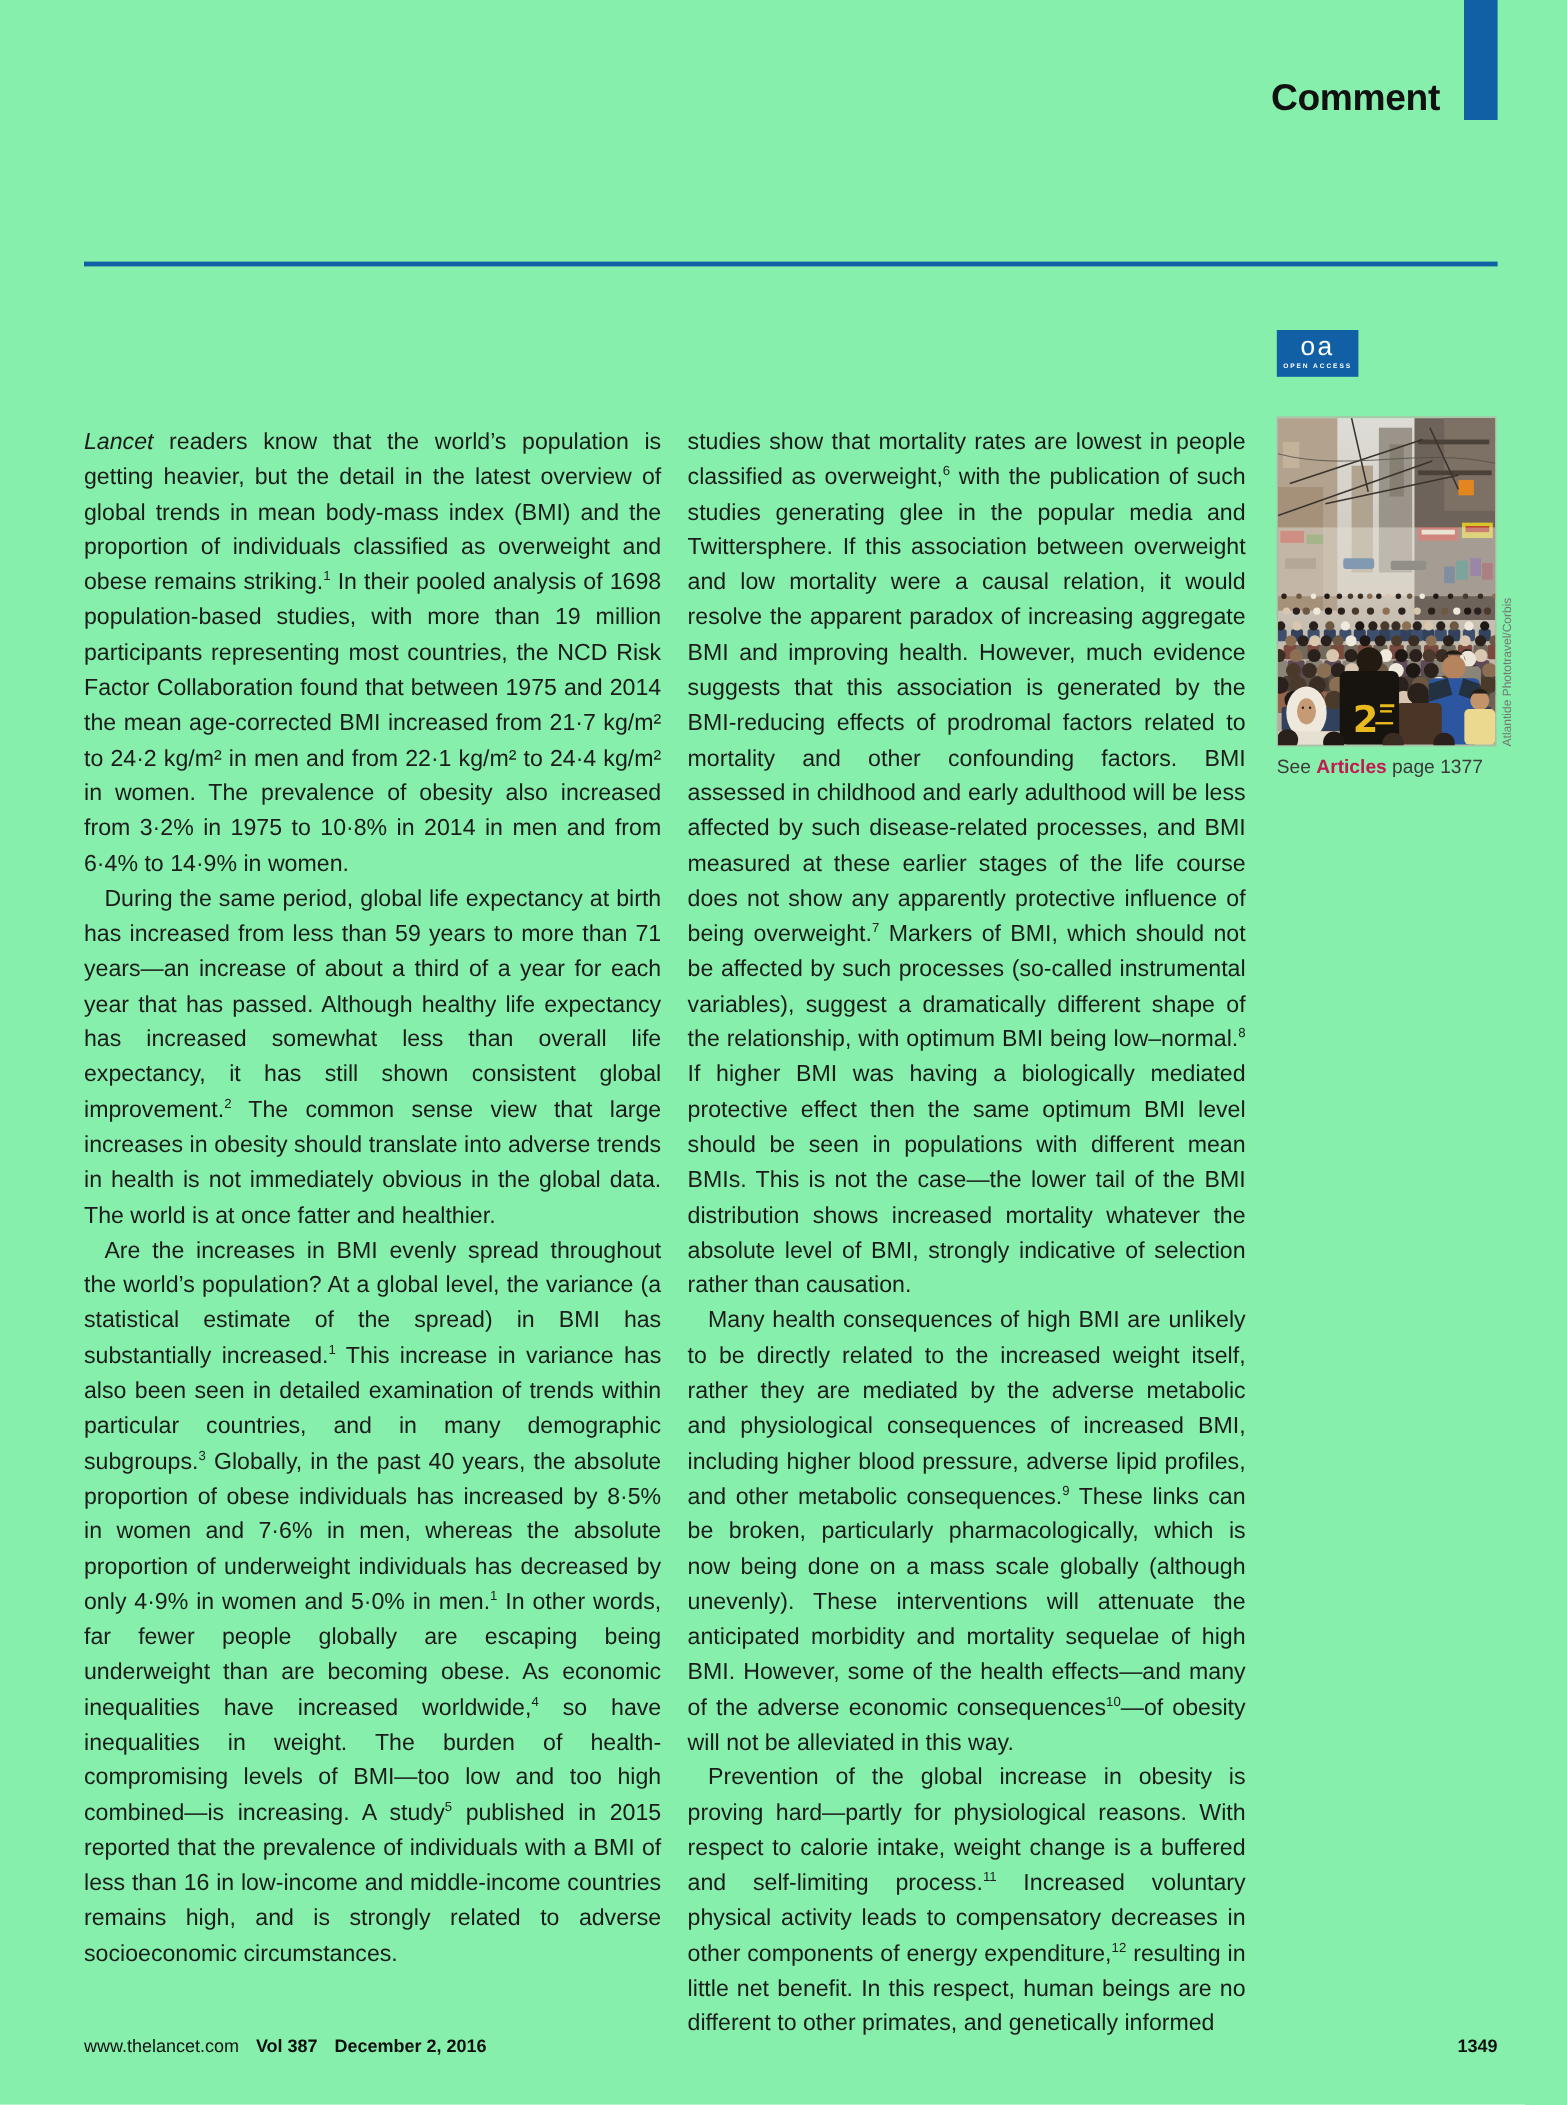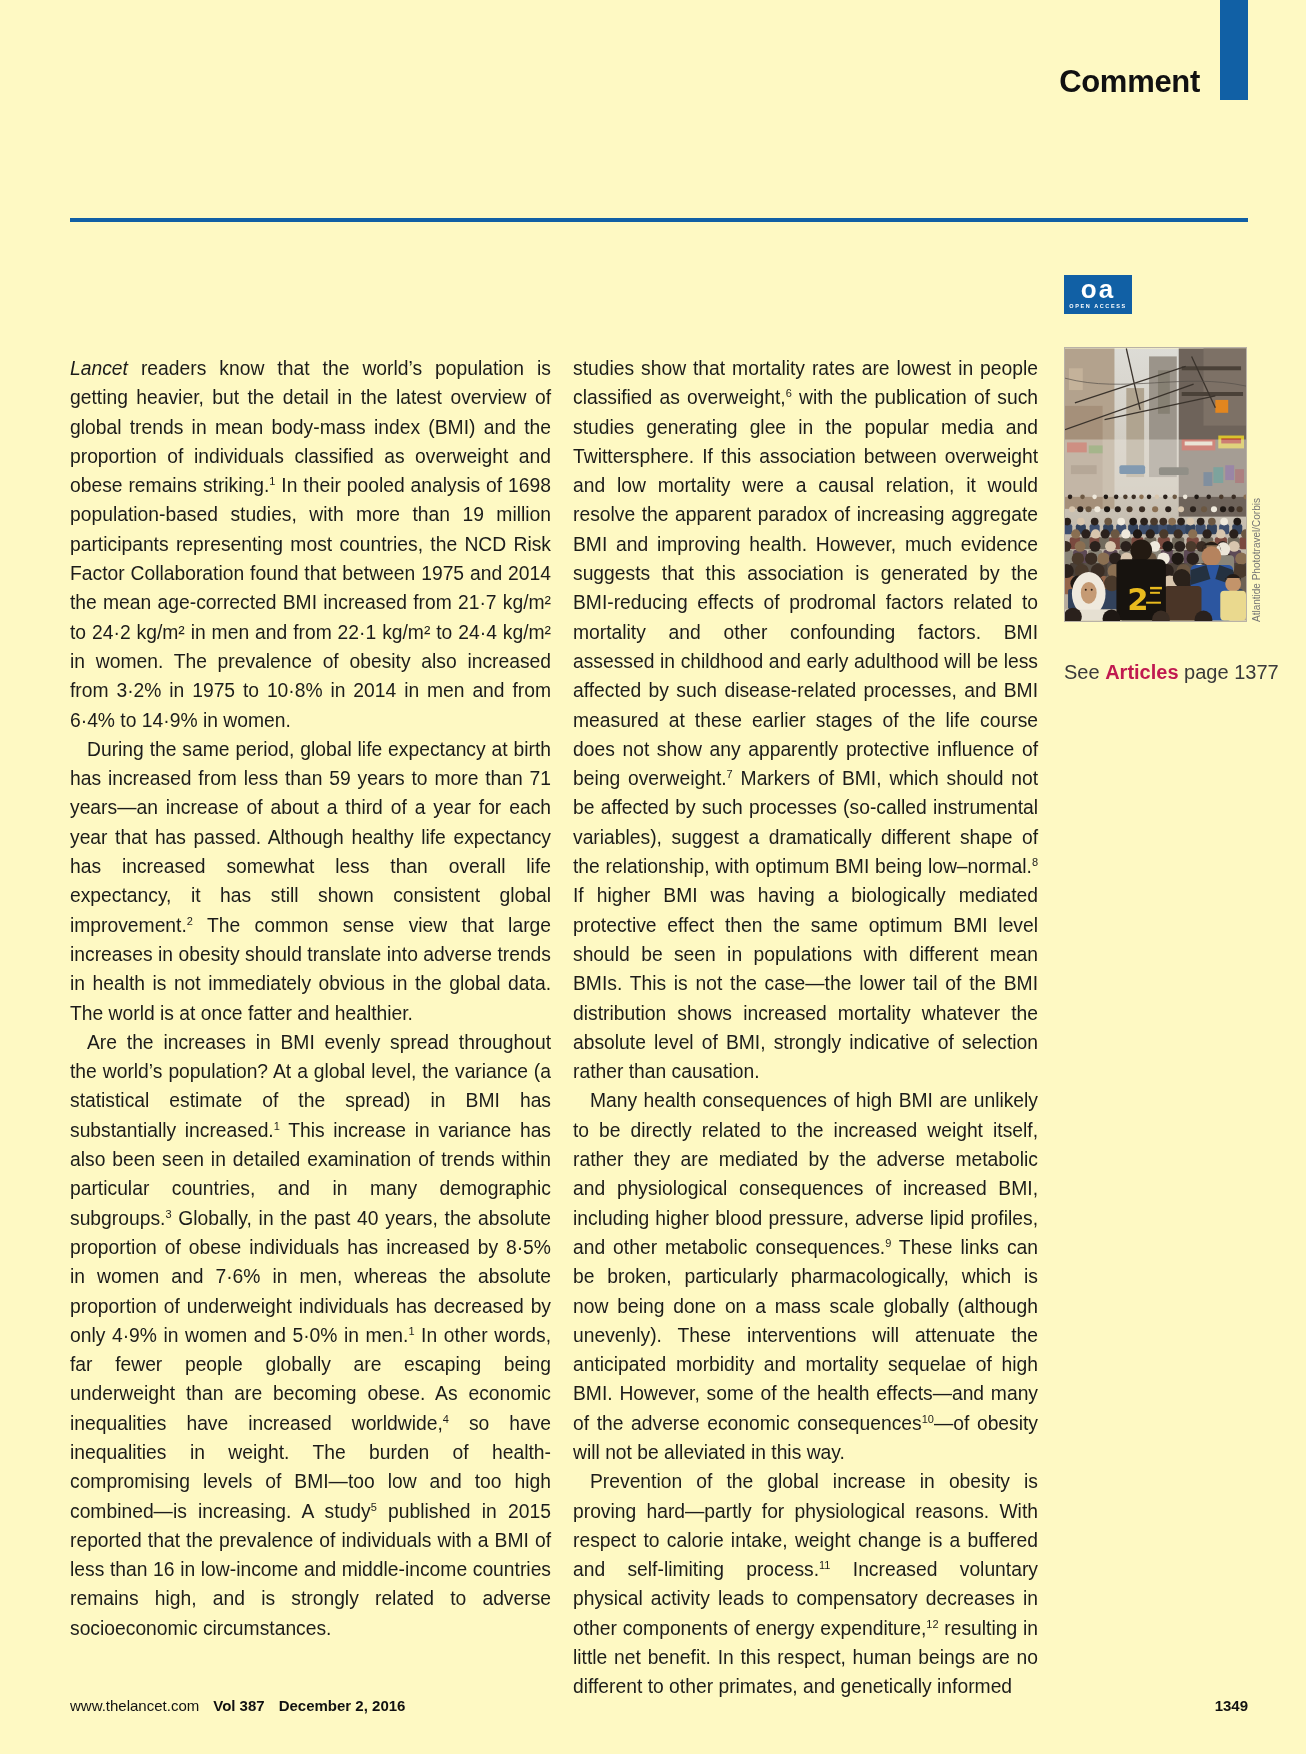--- a/index.html
+++ b/index.html
@@ -1,45 +1,45 @@
 <!DOCTYPE html>
 <html><head>
 <meta charset="utf-8">
 <style>
   html,body{margin:0;padding:0;background:#ffffff;}
-  .page{position:relative;width:1306px;height:1754px;background:#fef9c3;overflow:hidden;
+  .page{position:relative;width:1306px;height:1754px;background:#86efac;overflow:hidden;
         font-family:"Liberation Sans","DejaVu Sans",sans-serif;color:#1c1c1a;}
 
   .corner-bar{position:absolute;top:0;right:58px;width:28px;height:100px;background:#1160A5;}
   .section-label{position:absolute;top:64px;right:106px;margin:0;font-size:31px;font-weight:700;
                  letter-spacing:-0.3px;color:#111;}
   .header-rule{position:absolute;top:218px;left:70px;width:1178px;height:4px;background:#1160A5;}
 
   .article-title{position:absolute;top:261px;left:70px;margin:0;font-size:31px;font-weight:700;
                  letter-spacing:-0.3px;color:#111;}
 
   .oa-badge{position:absolute;left:1064px;top:275px;width:68px;height:39px;background:#1160A5;
             color:#fff;text-align:center;}
-  .oa-badge .oa-text{display:block;font-size:26px;font-weight:700;line-height:26px;margin-top:1px;
+  .oa-badge .oa-text{display:block;font-size:22px;font-weight:400;line-height:26px;margin-top:1px;
                      letter-spacing:2px;}
   .oa-badge .oa-sub{display:block;font-size:5.5px;font-weight:700;letter-spacing:1.6px;margin-top:1px;}
 
   .col{position:absolute;top:354px;font-size:19.3px;line-height:29.3px;text-align:justify;
        color:#1c1c1a;}
   .col1{left:70px;width:481px;}
   .col2{left:573px;width:465px;}
   .col p{margin:0;}
   .p-indent{text-indent:17px;}
   .col sup{font-size:11px;line-height:0;vertical-align:super;}
 
   .photo{position:absolute;left:1064px;top:347px;width:183px;height:275px;margin:0;padding:0;}
   .photo svg{display:block;border:1px solid #b9b2a6;box-sizing:border-box;}
   .photo-credit{position:absolute;left:1251px;top:622px;font-size:10px;color:#757575;
                 white-space:nowrap;transform:rotate(-90deg);transform-origin:0 0;}
-  .see-articles{position:absolute;left:1064px;top:661px;font-size:20px;color:#3a3a3a;}
+  .see-articles{position:absolute;left:1064px;top:631px;font-size:16px;color:#3a3a3a;}
   .articles-link{color:#C01A50;font-weight:700;text-decoration:none;cursor:pointer;}
 
   .footer{position:absolute;left:70px;top:1697px;width:1178px;font-size:15px;color:#111;
           display:flex;align-items:flex-end;}
   .footer .site{font-weight:400;margin-right:14px;color:#111;text-decoration:none;}
   .footer .b{font-weight:700;margin-right:14px;}
   .footer .pageno{margin-left:auto;margin-right:0;font-weight:700;}
 </style>
 </head>
 <body>

